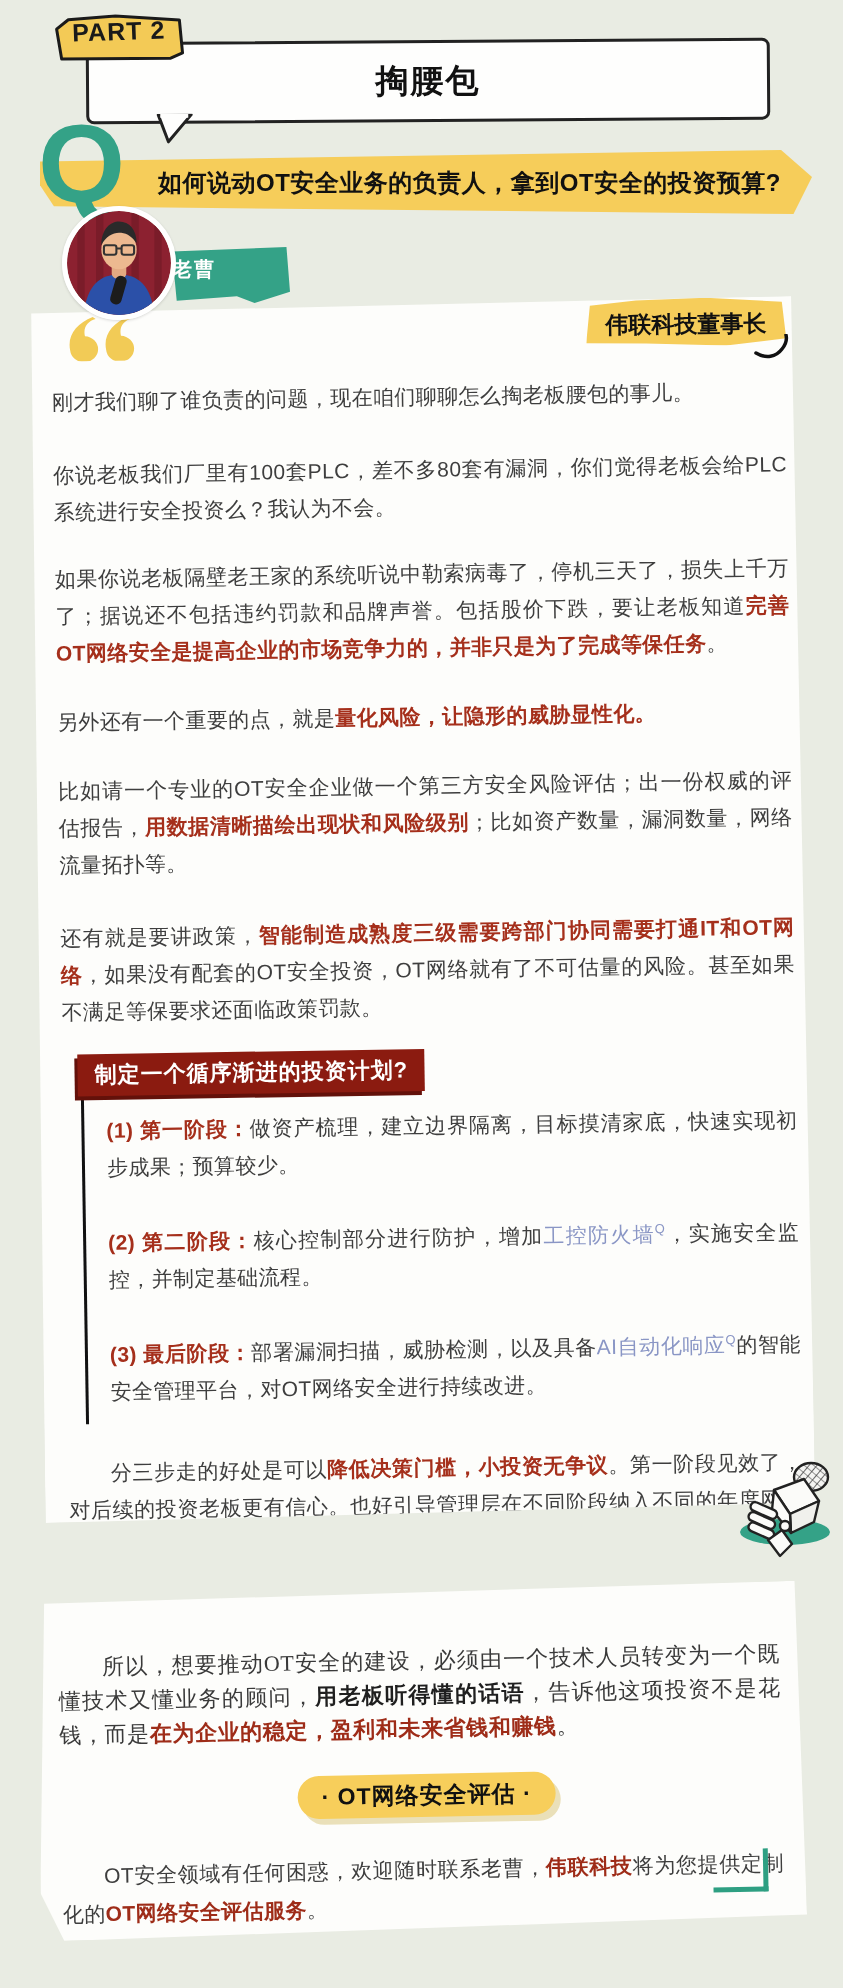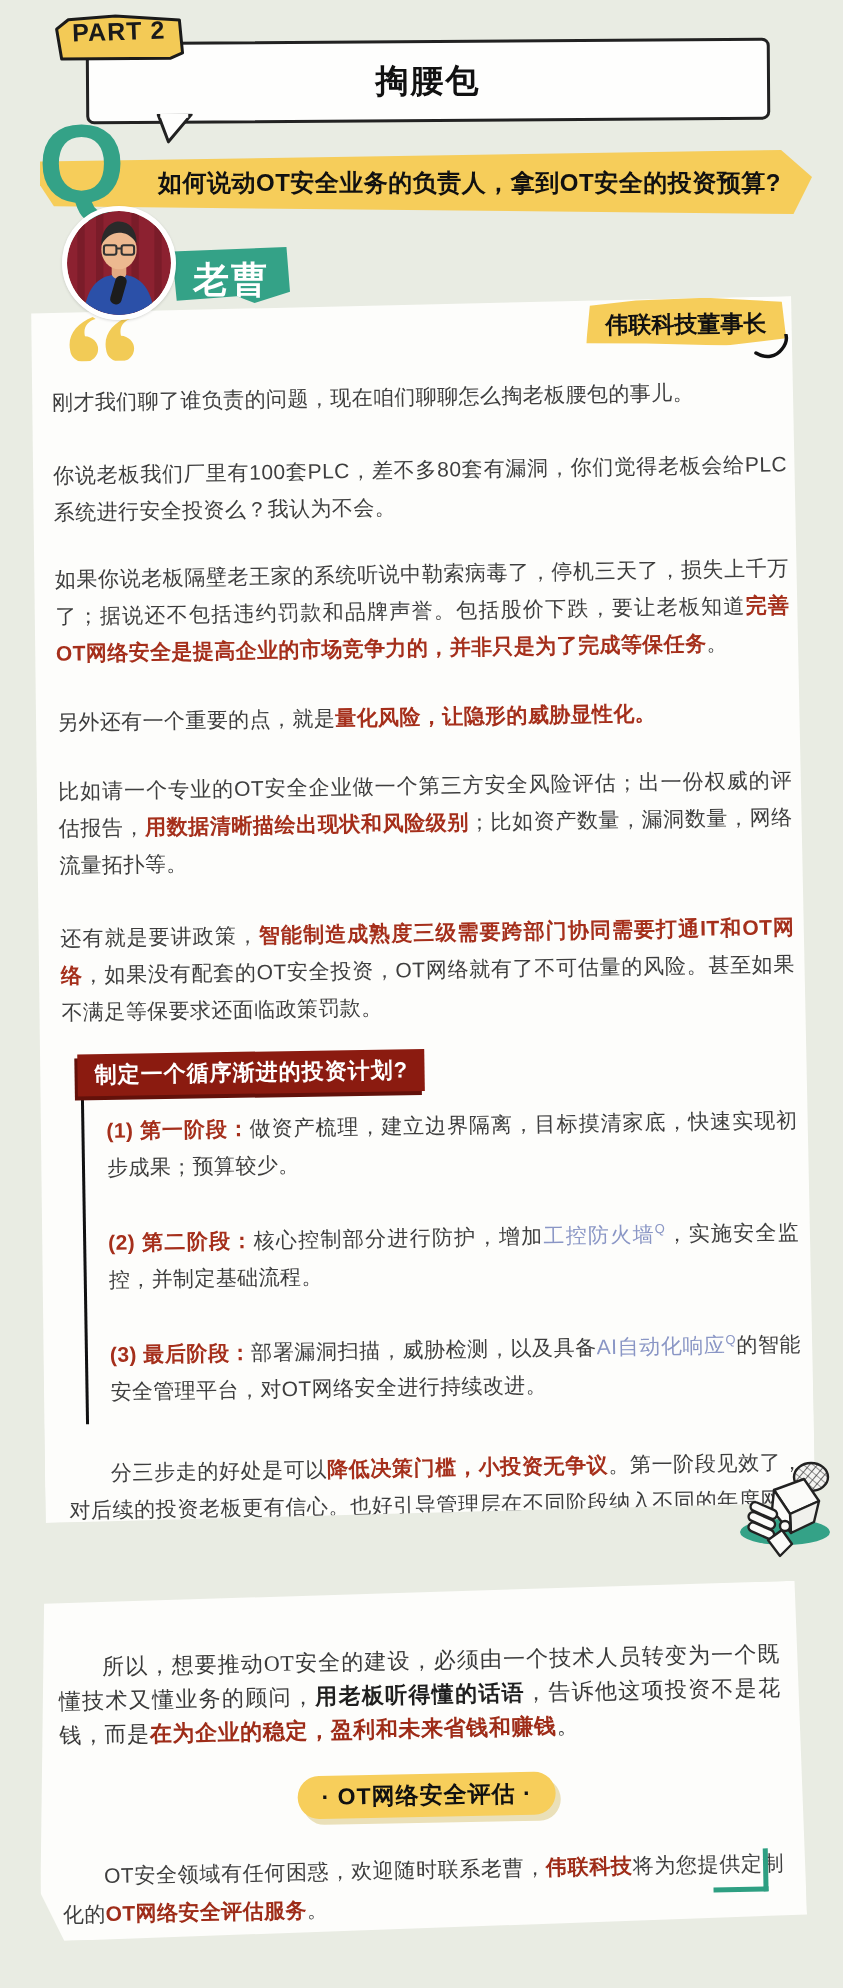--- a/index.html
+++ b/index.html
@@ -17,21 +17,21 @@
   
   .q-banner{position:absolute;left:40px;top:150px;width:772px;height:64px;background:#F6CD5A;
     clip-path:polygon(0 18%,96% 0%,100% 42%,97.6% 100%,1.8% 88%,0 55%);z-index:2;}
   .q-banner .qtxt{position:absolute;left:118px;top:17px;font-size:24px;font-weight:800;color:#111;letter-spacing:0.5px;}
   .q-letter{position:absolute;left:38px;top:108px;font-size:112px;line-height:1;font-weight:900;color:#34A287;z-index:3;}
 
   
   .avatar{position:absolute;left:62px;top:206px;width:104px;height:104px;border-radius:50%;border:5px solid #fff;overflow:hidden;z-index:6;box-shadow:0 1px 3px rgba(0,0,0,.15);}
   .name-tag{position:absolute;left:172px;top:247px;width:118px;height:56px;background:#34A287;
     clip-path:polygon(0 8%,97% 0,100% 80%,70% 100%,55% 88%,4% 96%);z-index:5;}
-  .name-tag .nm{position:absolute;left:0;top:9px;width:100%;text-align:center;font-size:36px;font-weight:800;color:#fff;letter-spacing:2px;}
+  .name-tag .nm{position:absolute;left:0;top:9px;width:100%;font-size:20px;font-weight:800;color:#fff;letter-spacing:2px;}
   .byline-badge{position:absolute;left:586px;top:298px;width:200px;height:48px;background:#F6CD5A;transform:rotate(-0.6deg);
     clip-path:polygon(2% 14%,25% 4%,60% 0,98% 10%,100% 86%,70% 100%,30% 94%,0 92%);z-index:6;}
   .byline-badge .bl{position:absolute;left:0;top:11px;width:100%;text-align:center;font-size:23px;font-weight:800;color:#111;}
   .byline-bracket{position:absolute;left:754px;top:334px;z-index:6;}
 
   
   .card{background:#FDFDFB;}
   .card1{position:absolute;left:36px;top:302px;width:770px;height:1215px;transform:rotate(-0.9deg);
     clip-path:polygon(0.6% 0.45%,99.3% 0%,100% 99.3%,0% 100%);z-index:1;
     padding:6px 12px 20px 24px;box-sizing:border-box;}

